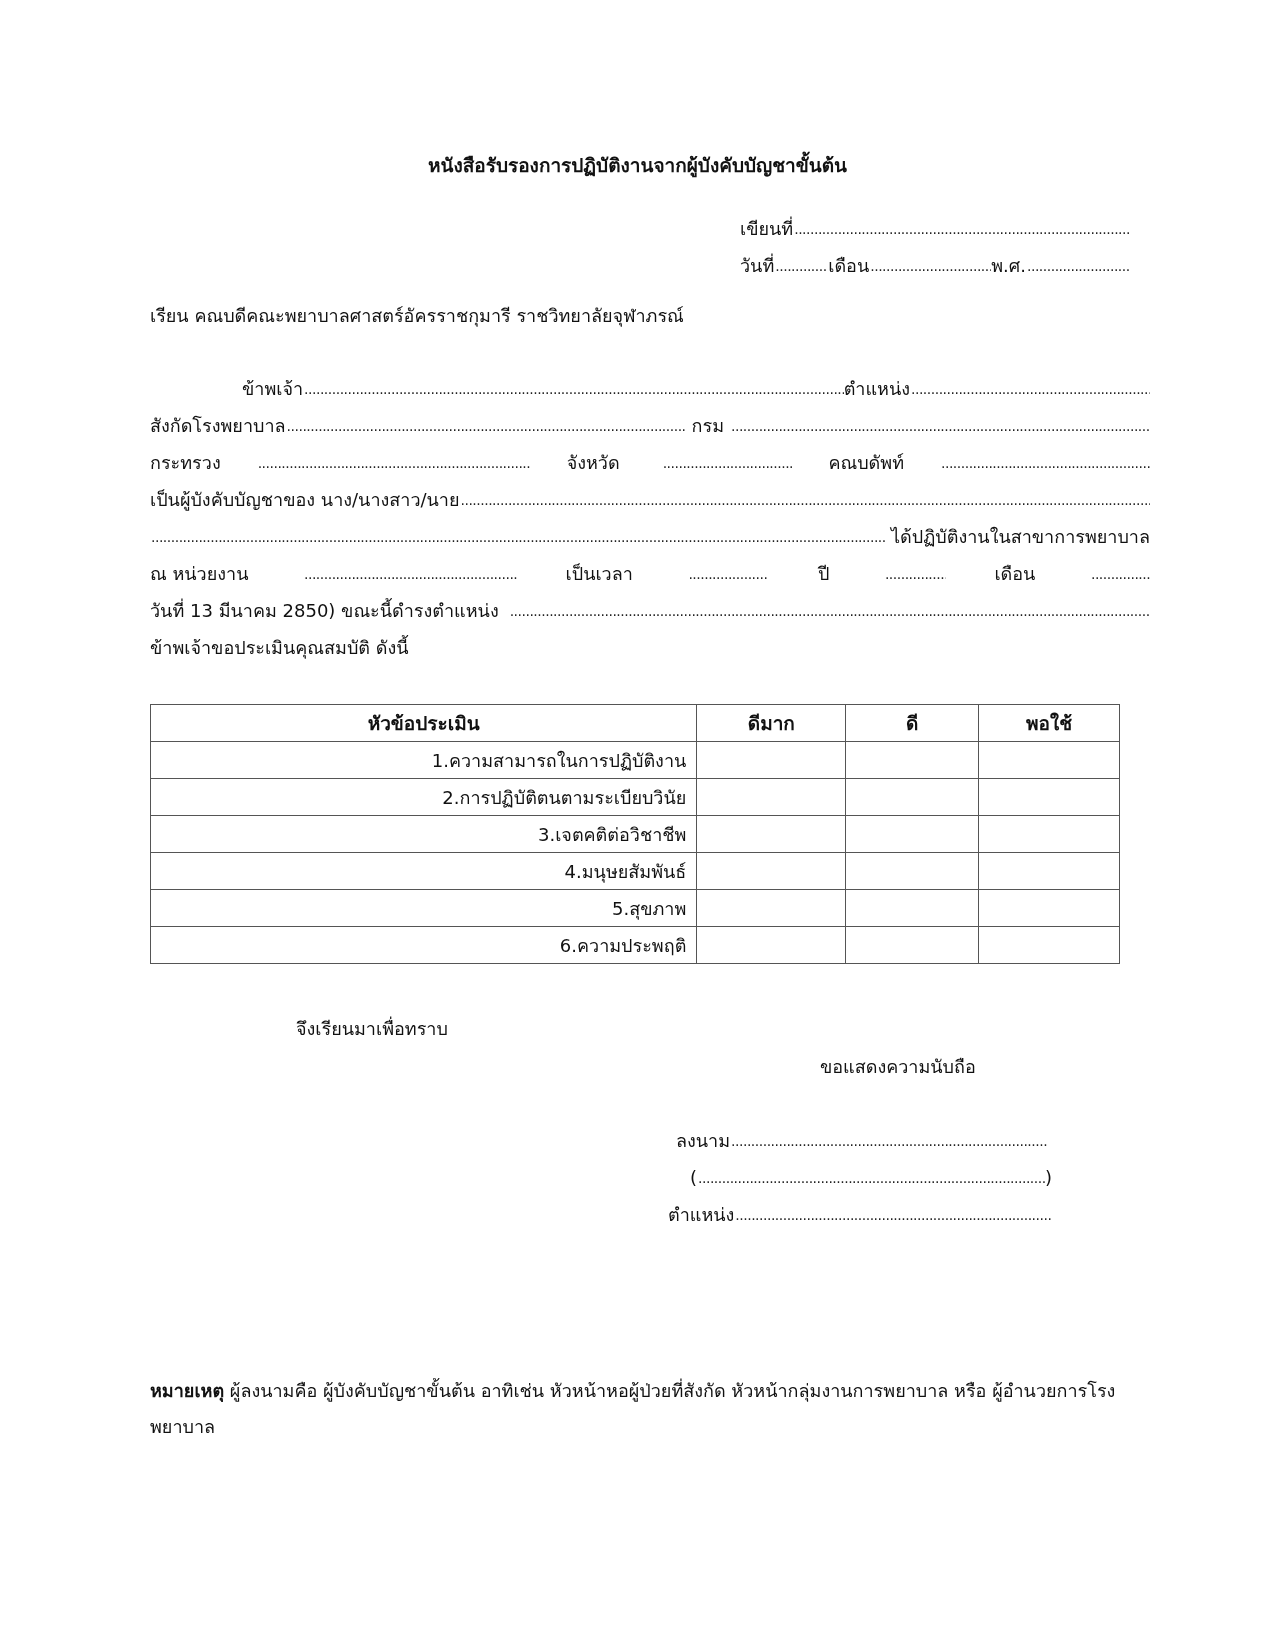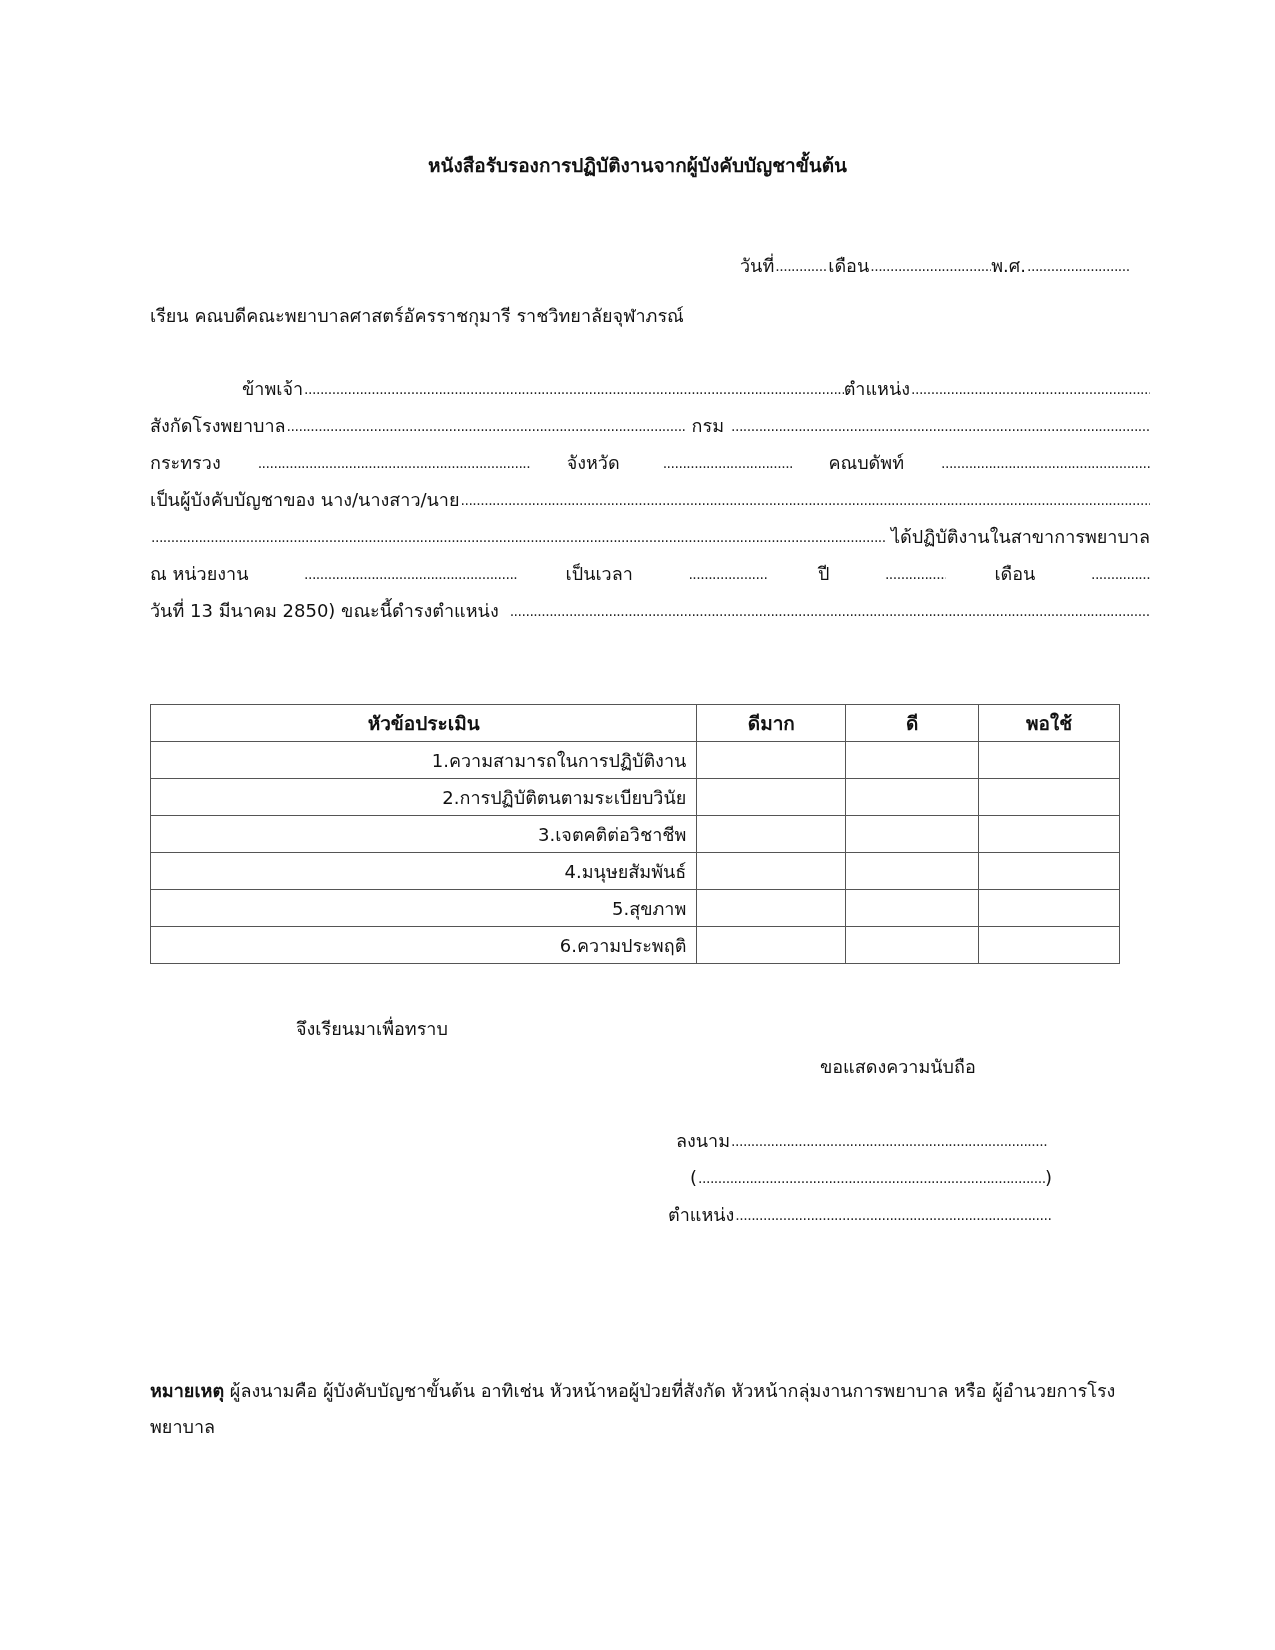--- a/index.html
+++ b/index.html
@@ -39,20 +39,24 @@
     .note { left: 150px; width: 980px; white-space: normal; font-size: 18px; line-height: 36px; top: 1373px; }
     .note b { font-weight: bold; }
   </style>
 </head>
 <body>
 
 <div class="page">
 
   <div class="abs title">หนังสือรับรองการปฏิบัติงานจากผู้บังคับบัญชาขั้นต้น</div>
 
+  <div class="line justify" style="left:740px; width:390px; top:210px;">
+    <span class="fix">เขียนที่</span>
+    <span class="fill"></span>
+  </div>
   <div class="line justify" style="left:740px; width:390px; top:247px;">
     <span class="fix">วันที่</span>
     <span class="fill" style="flex:0 0 52px"></span>
     <span class="fix">เดือน</span>
     <span class="fill" style="flex:0 0 120px"></span>
     <span class="fix">พ.ศ.</span>
     <span class="fill"></span>
   </div>
 
   <div class="abs txt" style="left:150px; top:297px;">เรียน คณบดีคณะพยาบาลศาสตร์อัครราชกุมารี ราชวิทยาลัยจุฬาภรณ์</div>
@@ -99,20 +103,21 @@
     <span class="fill" style="flex:0 0 60px"></span>
     <span class="fix" style="padding-right:6px">เดือน</span>
     <span class="fill" style="flex:0 0 58px"></span>
   </div>
 
   <div class="line justify" style="top:592px;">
     <span class="fix" style="padding-right:10px">วันที่ 13 มีนาคม 2850) ขณะนี้ดำรงตำแหน่ง</span>
     <span class="fill"></span>
   </div>
 
+  <div class="abs txt" style="left:150px; top:629px;">ข้าพเจ้าขอประเมินคุณสมบัติ ดังนี้</div>
 
   <table class="eval-table">
     <thead>
       <tr>
         <th class="col-crit">หัวข้อประเมิน</th>
         <th class="col-vg">ดีมาก</th>
         <th class="col-g">ดี</th>
         <th class="col-f">พอใช้</th>
       </tr>
     </thead>

